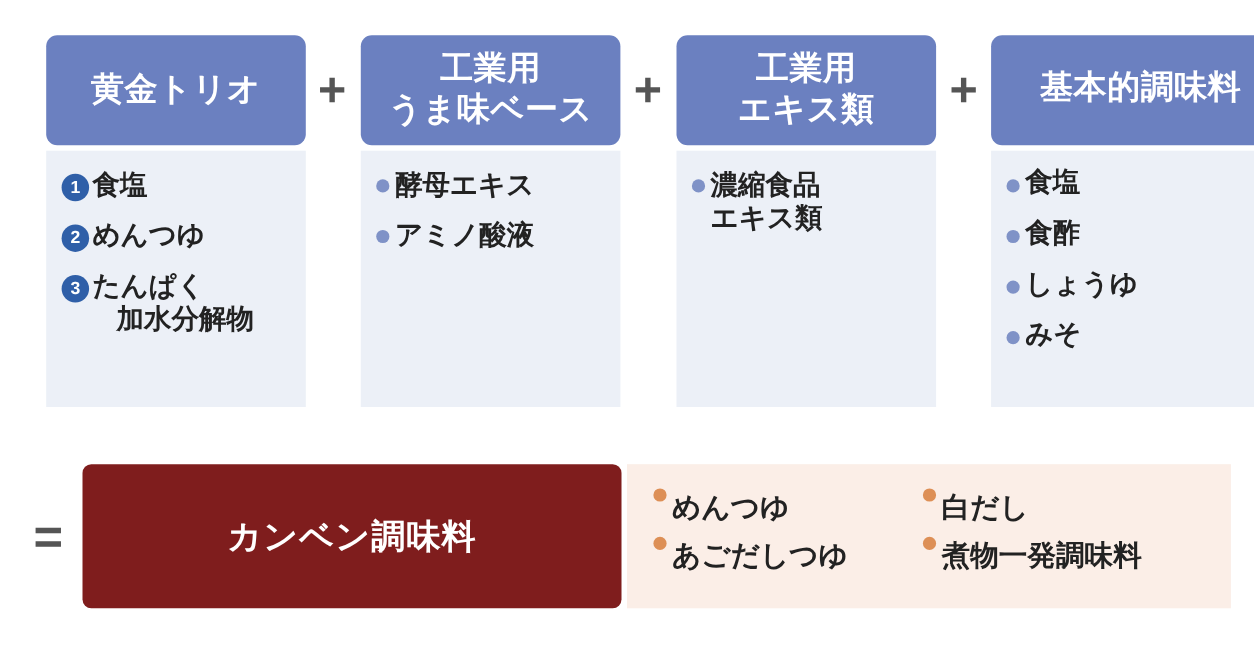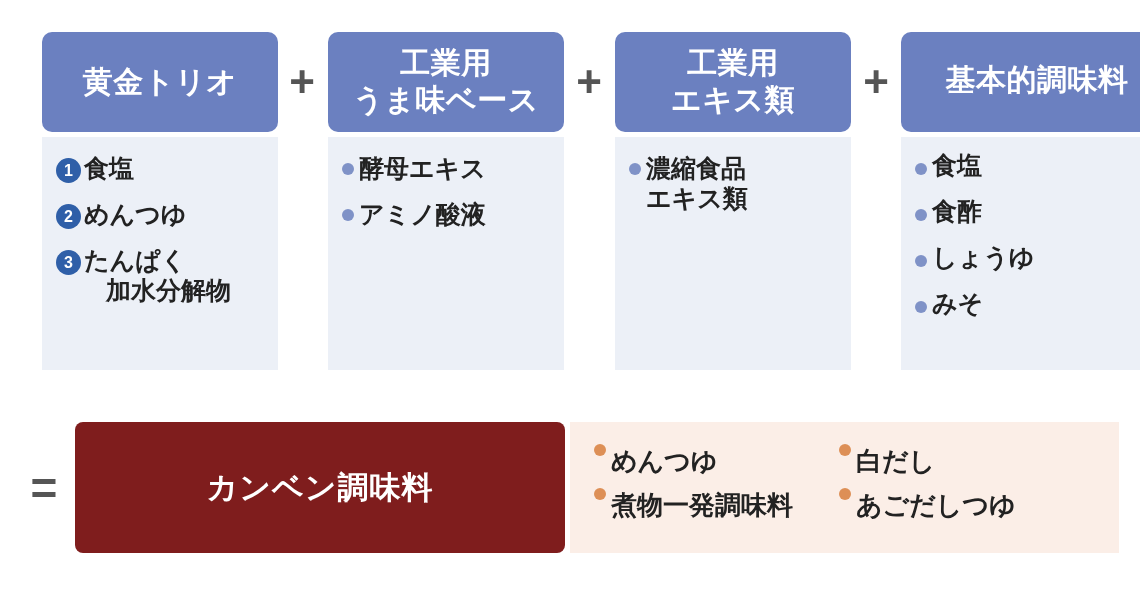--- a/index.html
+++ b/index.html
@@ -312,20 +312,20 @@
     <div class="product-item">
       <span class="dot-orange"></span>
       <span>めんつゆ</span>
     </div>
     <div class="product-item">
       <span class="dot-orange"></span>
       <span>白だし</span>
     </div>
     <div class="product-item">
       <span class="dot-orange"></span>
-      <span>煮物一発調味料</span>
+      <span>あごだしつゆ</span>
     </div>
     <div class="product-item">
       <span class="dot-orange"></span>
-      <span>あごだしつゆ</span>
+      <span>煮物一発調味料</span>
     </div>
   </div>
 </div>
 
 </body></html>

